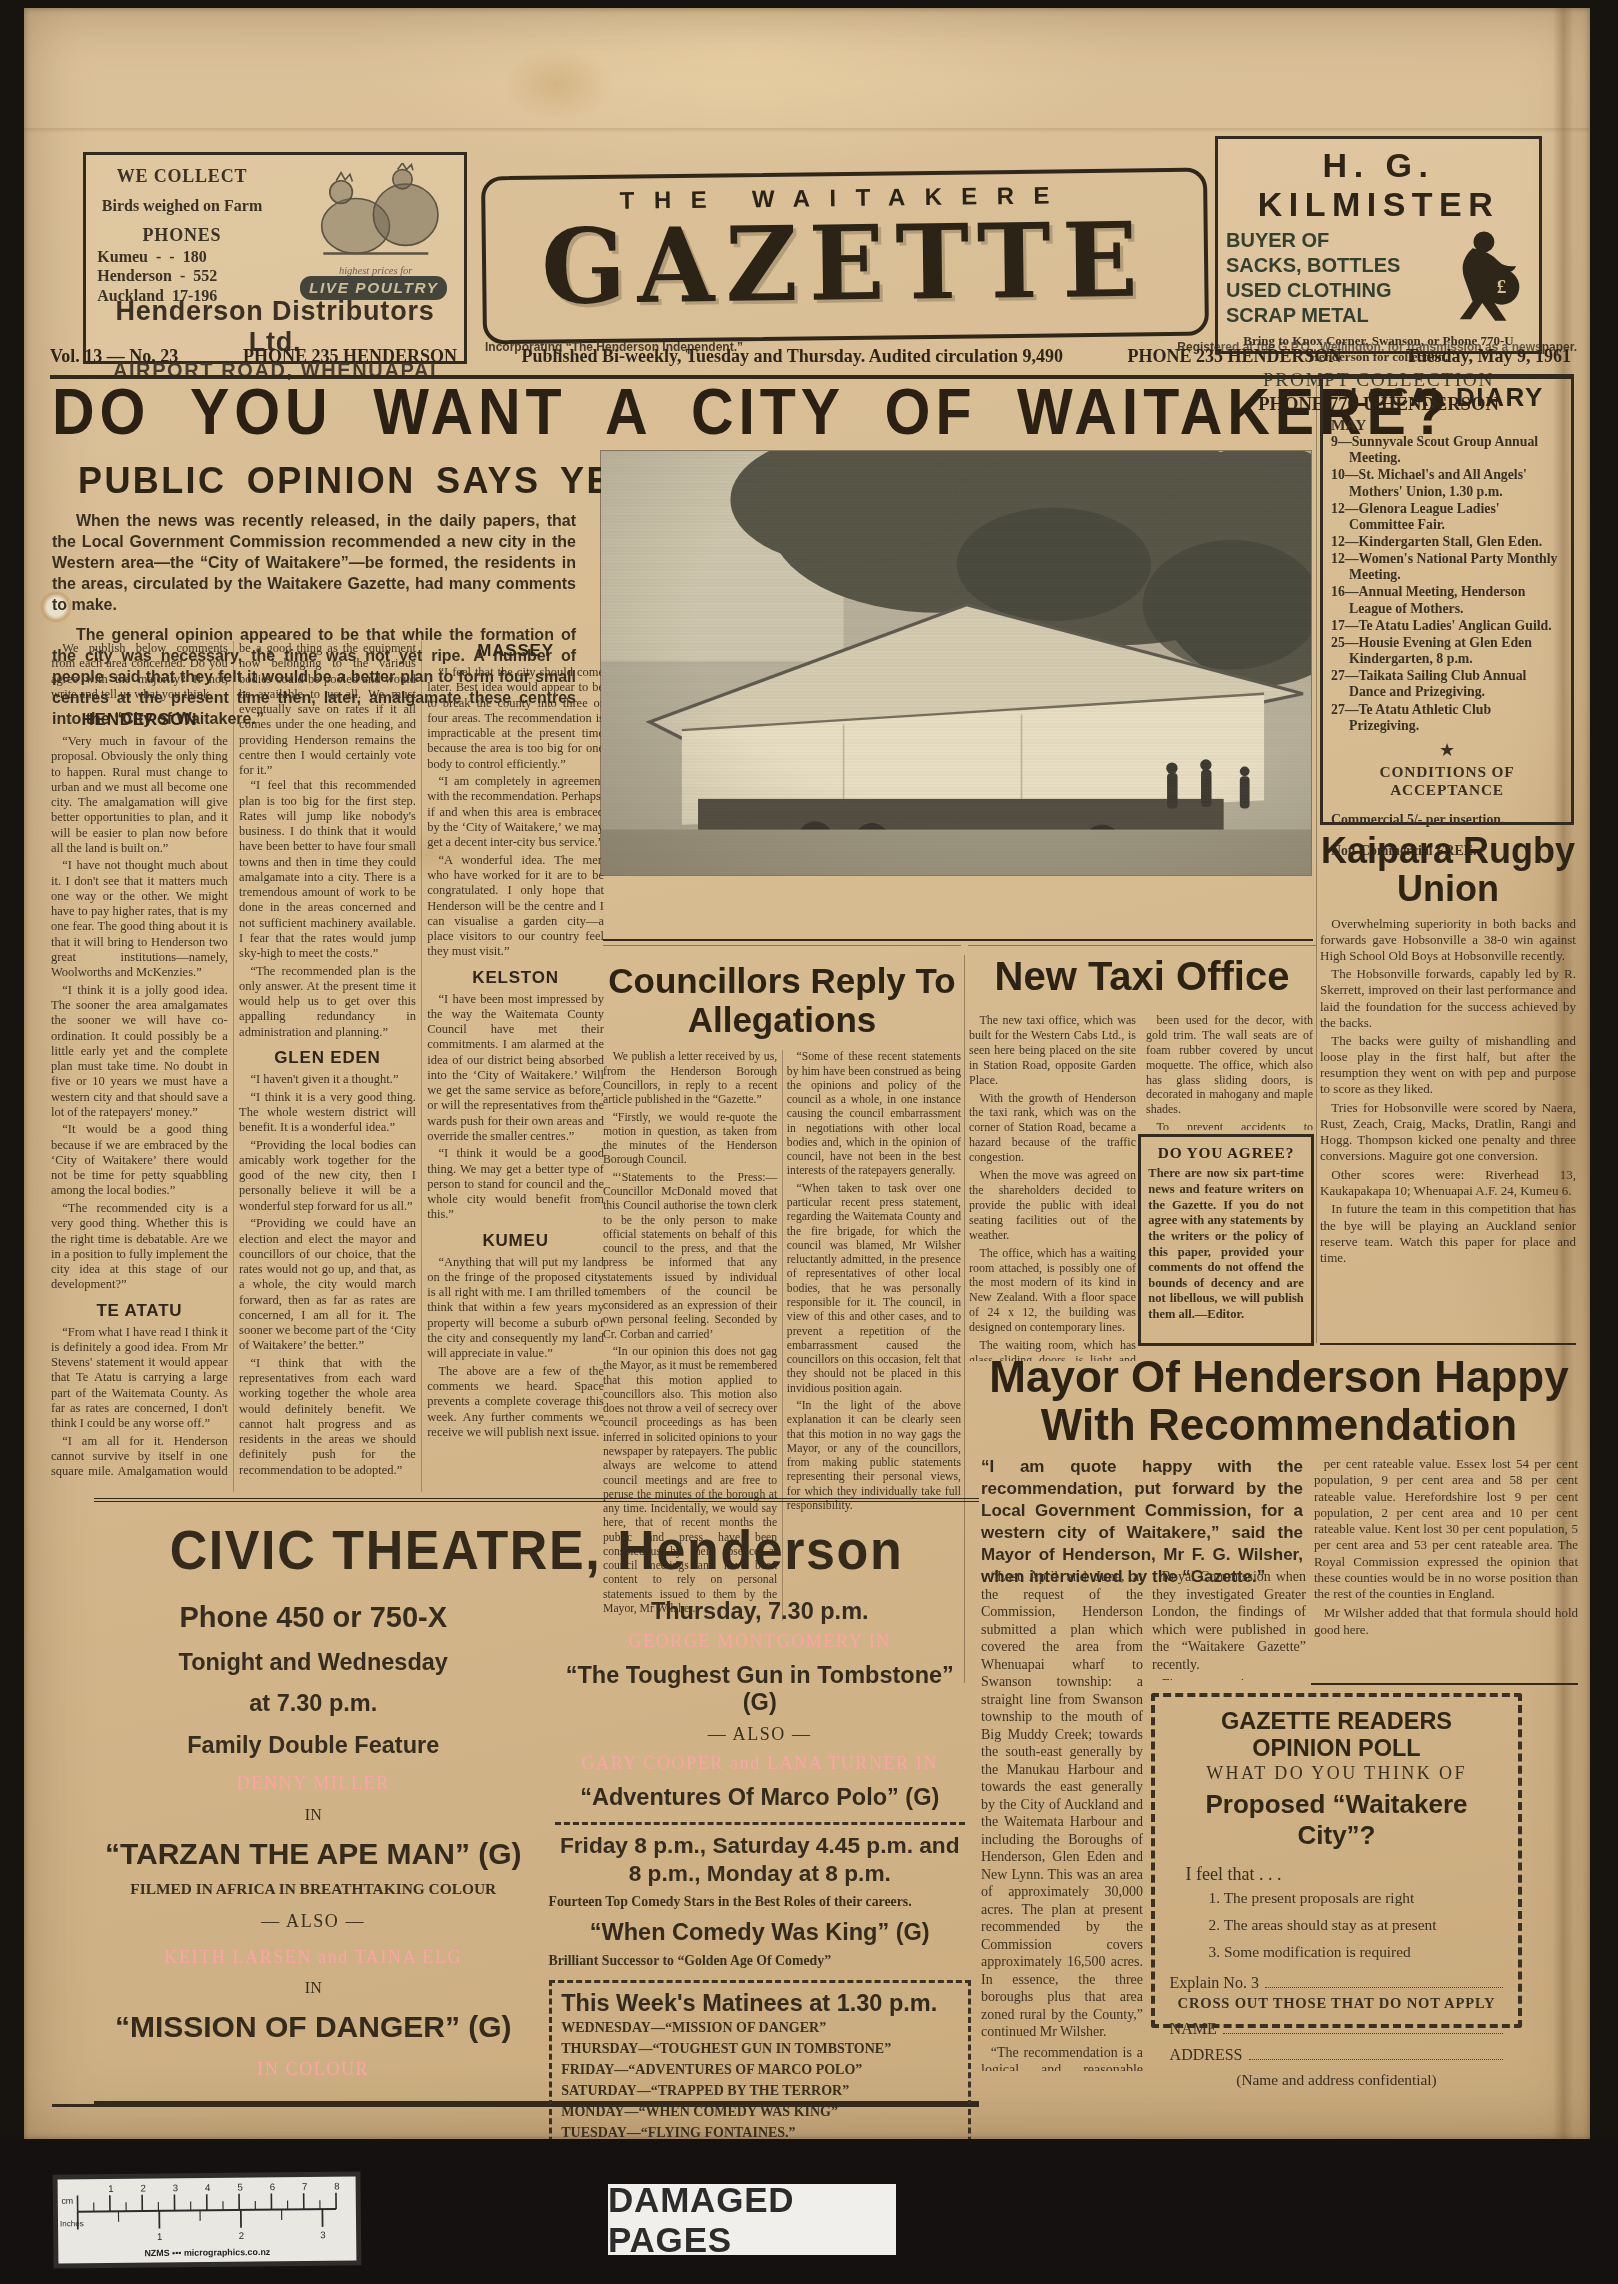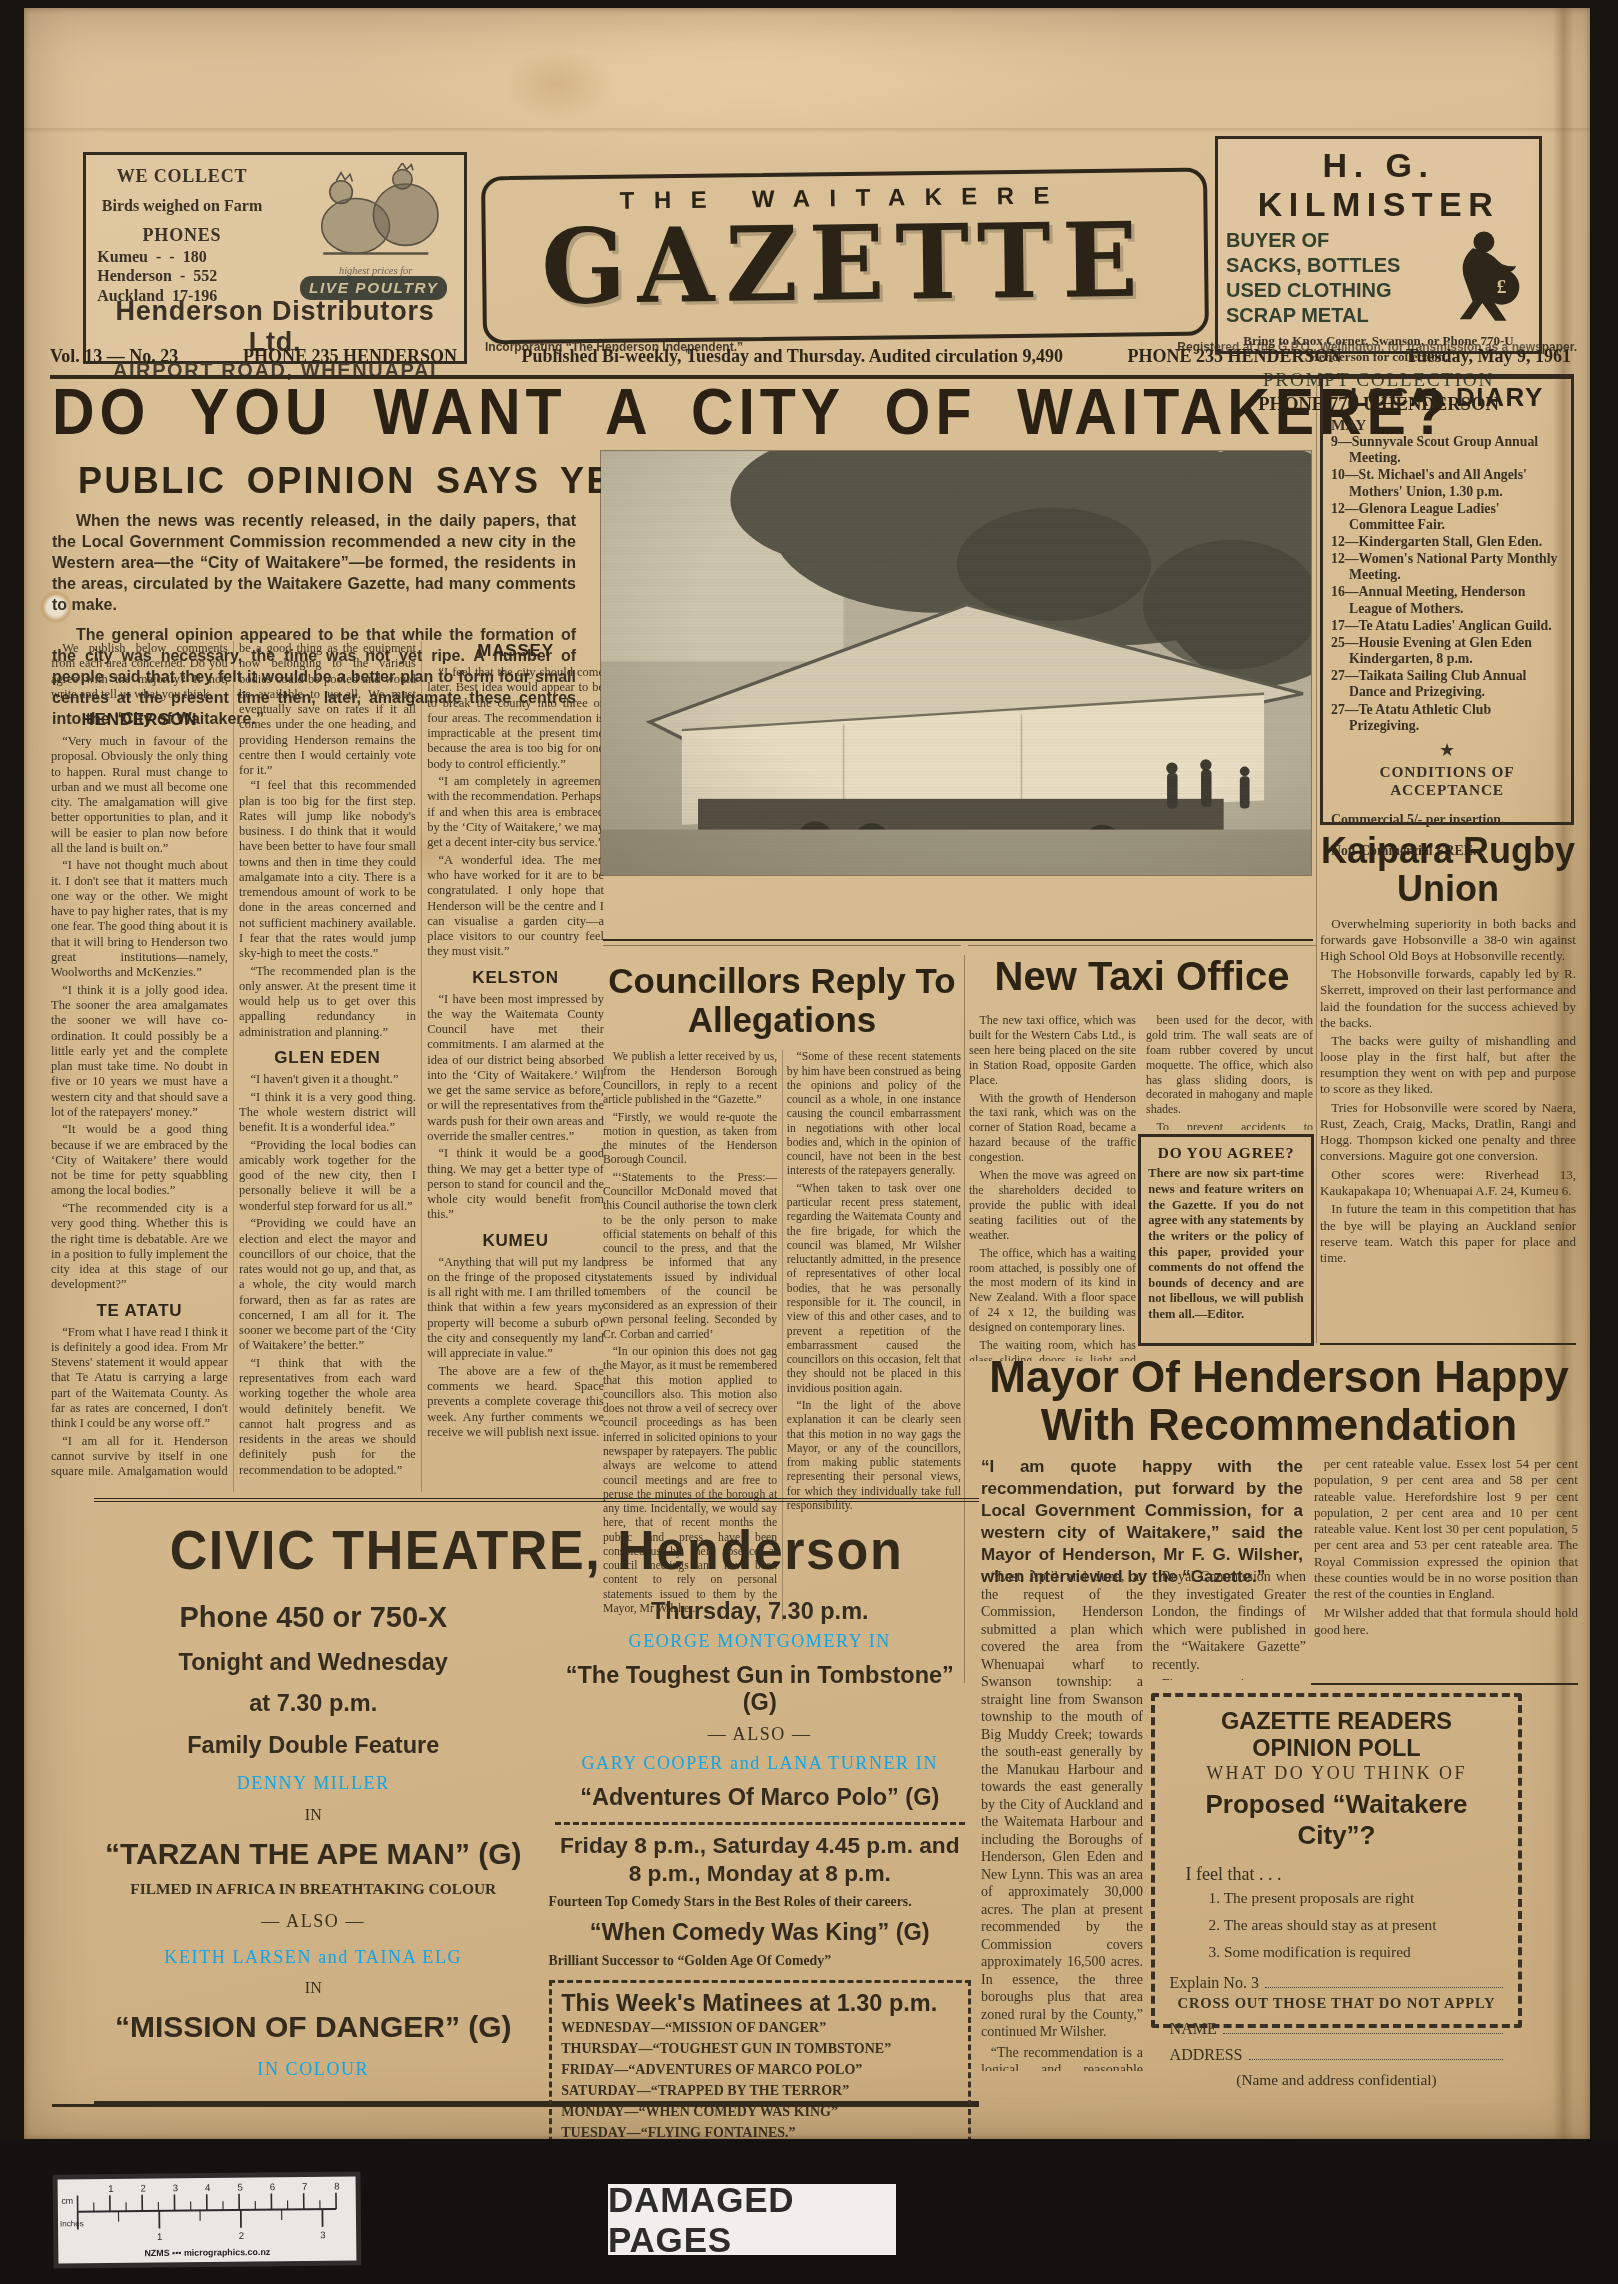--- a/index.html
+++ b/index.html
@@ -110,21 +110,21 @@
   #mayor-colA{left:981px;top:1568px;width:162px;height:503px;}
   #mayor-colB{left:1152px;top:1568px;width:154px;height:112px;}
   #mayor-colC{left:1314px;top:1456px;width:264px;height:217px;font-size:13px;}
   
   #civic{left:94px;top:1498px;width:885px;height:599px;border-top:4.9px double #33291c;border-bottom:3.2px solid #33291c;}
   .civ-title{font:bold 52px "Liberation Sans",sans-serif;text-align:center;color:#332a1c;
     letter-spacing:1.6px;margin-top:18px;transform:scaleY(1.05);}
   #civ-cols{display:grid;grid-template-columns:1fr 1fr;column-gap:24px;padding:13px 8px 0 8px;}
   .c-big{font:bold 29px "Liberation Sans",sans-serif;text-align:center;margin-top:8px;color:#362d1e;}
   .c-med{font:bold 23.5px "Liberation Sans",sans-serif;text-align:center;margin-top:14.6px;color:#362d1e;}
-  .c-name{font:18px "Liberation Serif",serif;letter-spacing:1.6px;text-align:center;margin-top:14.6px;color:#0ea5e9;}
+  .c-name{font:18px "Liberation Serif",serif;letter-spacing:1.6px;text-align:center;margin-top:14.6px;color:#fca5a5;}
   .c-in{font:16px "Liberation Serif",serif;text-align:center;margin-top:11.3px;color:#39301f;}
   .c-film{font:bold 30px "Liberation Sans",sans-serif;text-align:center;margin-top:13px;color:#342b1c;}
   .c-film2{font:bold 23.5px "Liberation Sans",sans-serif;text-align:center;margin-top:9.7px;color:#342b1c;}
   .c-sub{font:bold 15.4px "Liberation Serif",serif;text-align:center;margin-top:9.7px;color:#39301f;}
   .c-sub2{font:bold 13.8px "Liberation Serif",serif;margin-top:6.5px;color:#39301f;}
   .c-also{font:18px "Liberation Serif",serif;text-align:center;margin-top:13px;letter-spacing:1.6px;color:#39301f;}
   .c-divider{border-top:3.2px dashed #3a3124;margin:11.3px 6.5px 0;}
   #matinees{border:3.2px dashed #3a3124;margin-top:11.3px;padding:6.5px 9.7px;}
   .mat-title{font:bold 23.5px "Liberation Sans",sans-serif;color:#342b1c;}
   .mat-item{font:bold 14px/1.5 "Liberation Serif",serif;color:#39301f;}

